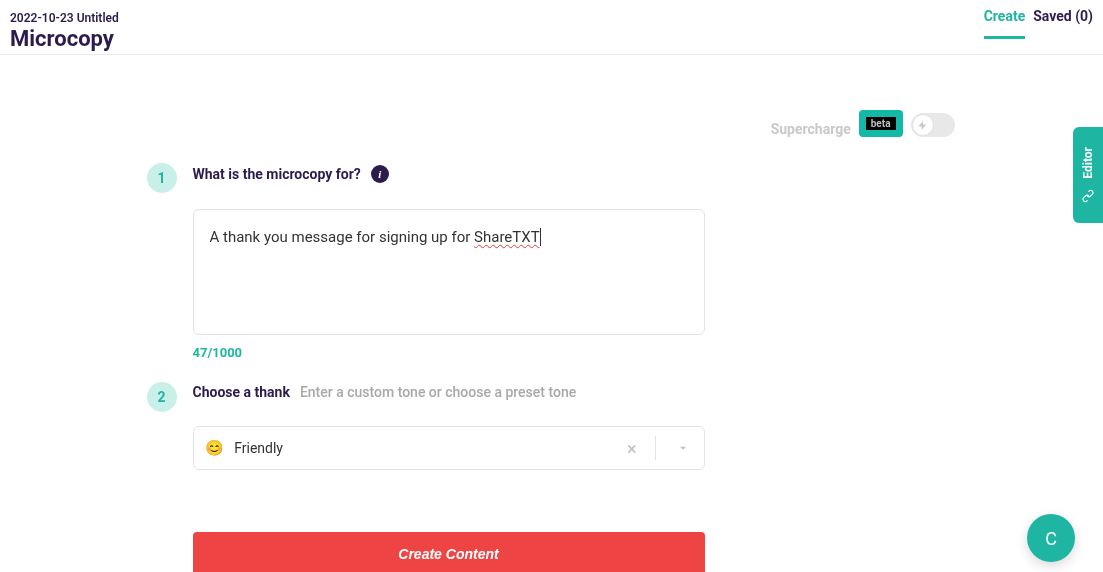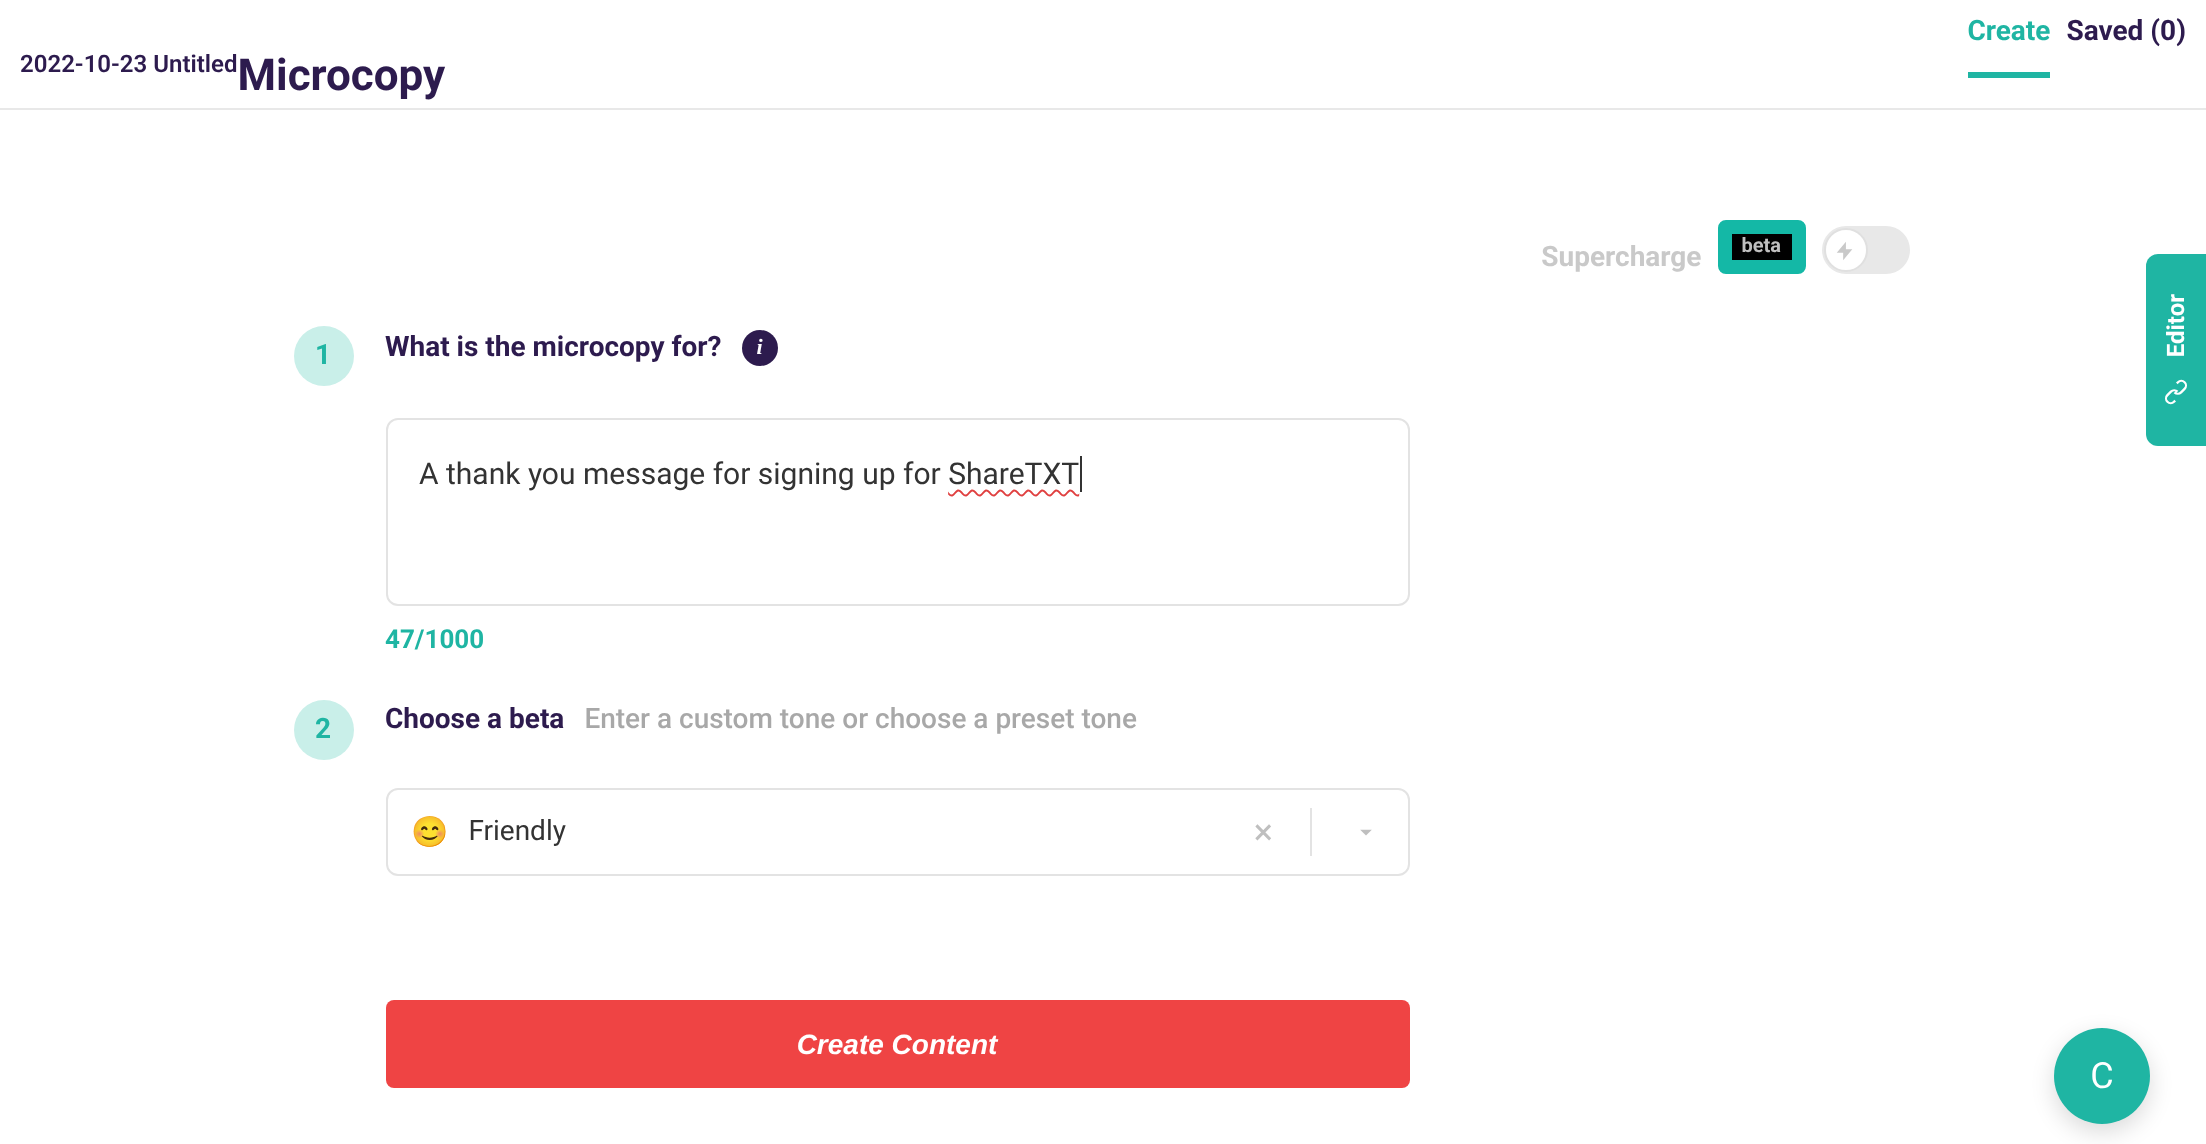--- a/index.html
+++ b/index.html
@@ -6,21 +6,21 @@
     body { font-family: -apple-system, BlinkMacSystemFont, "Segoe UI", Roboto, Helvetica, Arial, sans-serif; background: #fff; color: #2d1b4e; width: 1103px; height: 572px; position: relative; overflow: hidden; }
 
     .header {
       display: flex;
       justify-content: space-between;
       align-items: flex-end;
       padding: 8px 10px 0 10px;
       border-bottom: 1px solid #e8e8e8;
       height: 55px;
     }
-    .header-left { display: flex; }
+    .header-left { display: flex; flex-direction: column; }
     .doc-date { font-size: 12px; color: #2d1b4e; font-weight: 600; }
     .doc-title { font-size: 22px; font-weight: 700; color: #2d1b4e; line-height: 1.3; }
     .header-right { display: flex; align-items: flex-start; gap: 8px; height: 100%; }
     .tab { font-size: 14px; font-weight: 700; padding-bottom: 12px; cursor: pointer; }
     .tab.active { color: #1fb5a3; border-bottom: 3px solid #1fb5a3; }
     .tab.inactive { color: #2d1b4e; padding-bottom: 15px; }
 
     .main { max-width: 810px; margin: 0 auto; padding-top: 55px; }
 
     .supercharge-row {
@@ -36,21 +36,21 @@
     .step { display: flex; align-items: flex-start; gap: 16px; margin-bottom: 12px; }
     .step-num { width: 30px; height: 30px; min-width: 30px; border-radius: 50%; background: #c9efe9; color: #1fb5a3; font-weight: 700; font-size: 14px; display: flex; align-items: center; justify-content: center; margin-top: -2px; }
     .step-body { flex: 1; }
     .step-title-row { display: flex; align-items: center; gap: 10px; margin-bottom: 14px; flex-wrap: wrap; }
     .step-title { font-size: 14px; font-weight: 700; color: #2d1b4e; }
     .info-dot { width: 18px; height: 18px; border-radius: 50%; background: #2d1b4e; color: #fff; font-size: 11px; font-weight: 700; display: flex; align-items: center; justify-content: center; cursor: pointer; font-family: Georgia, serif; font-style: italic; }
     .step-hint { font-size: 14px; color: #a8a8a8; font-weight: 500; }
 
     .textarea-wrap { margin-left: 46px; width: 512px; }
     .textarea {
-      width: 100%; height: 94px; border: 1px solid #e3e3e3; border-radius: 6px;
+      width: 100%; height: 126px; border: 1px solid #e3e3e3; border-radius: 6px;
       padding: 16px 16px; font-size: 15px; color: #333; font-family: inherit;
       resize: none; outline: none; line-height: 1.5;
     }
     .textarea .spell { text-decoration: underline wavy #e04040; text-decoration-thickness: 1px; text-underline-offset: 2px; }
     .cursor { display: inline-block; width: 1px; height: 18px; background: #333; vertical-align: text-bottom; margin-left: 0px; }
     .char-count { text-align: left; font-size: 13px; font-weight: 700; color: #1fb5a3; margin-top: 10px; }
 
     .step2 { margin-top: 24px; }
 
     .select-wrap { margin-left: 46px; width: 512px; }
@@ -128,21 +128,21 @@
 
   <div class="textarea-wrap">
     <div class="textarea" contenteditable="true" style=""><span>A thank you message for signing up for </span><span class="spell">ShareTXT</span><span class="cursor"></span></div>
     <div class="char-count">47/1000</div>
   </div>
 
   <div class="step step2">
     <div class="step-num">2</div>
     <div class="step-body">
       <div class="step-title-row">
-        <span class="step-title">Choose a beta</span>
+        <span class="step-title">Choose a thank</span>
         <span class="step-hint">Enter a custom tone or choose a preset tone</span>
       </div>
     </div>
   </div>
 
   <div class="select-wrap">
     <div class="select">
       <span class="select-emoji">😊</span>
       <span class="select-val">Friendly</span>
       <span class="select-clear">×</span>

